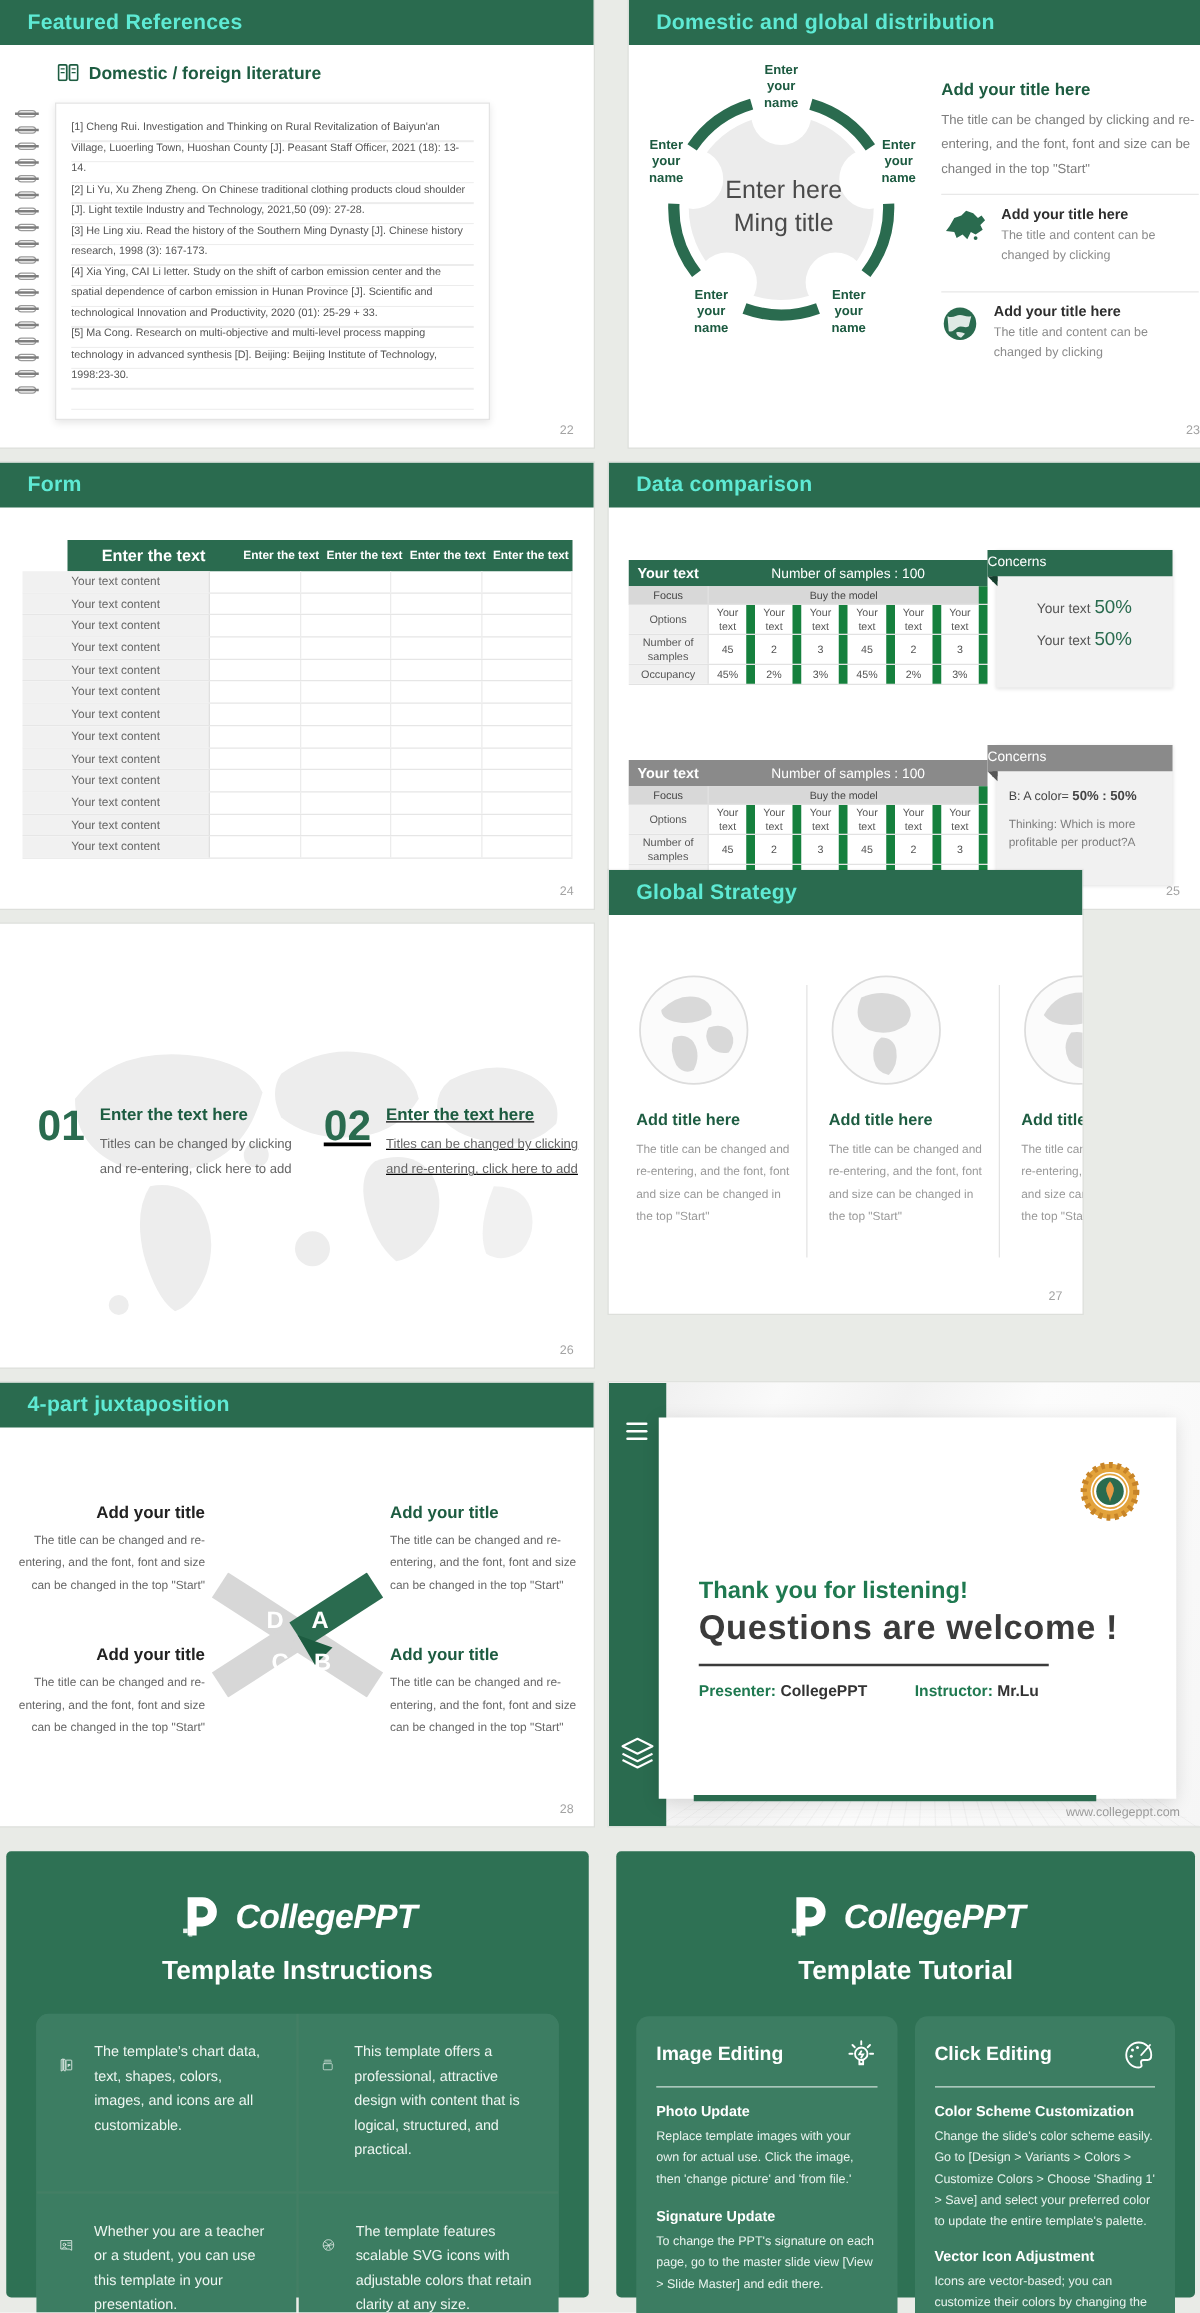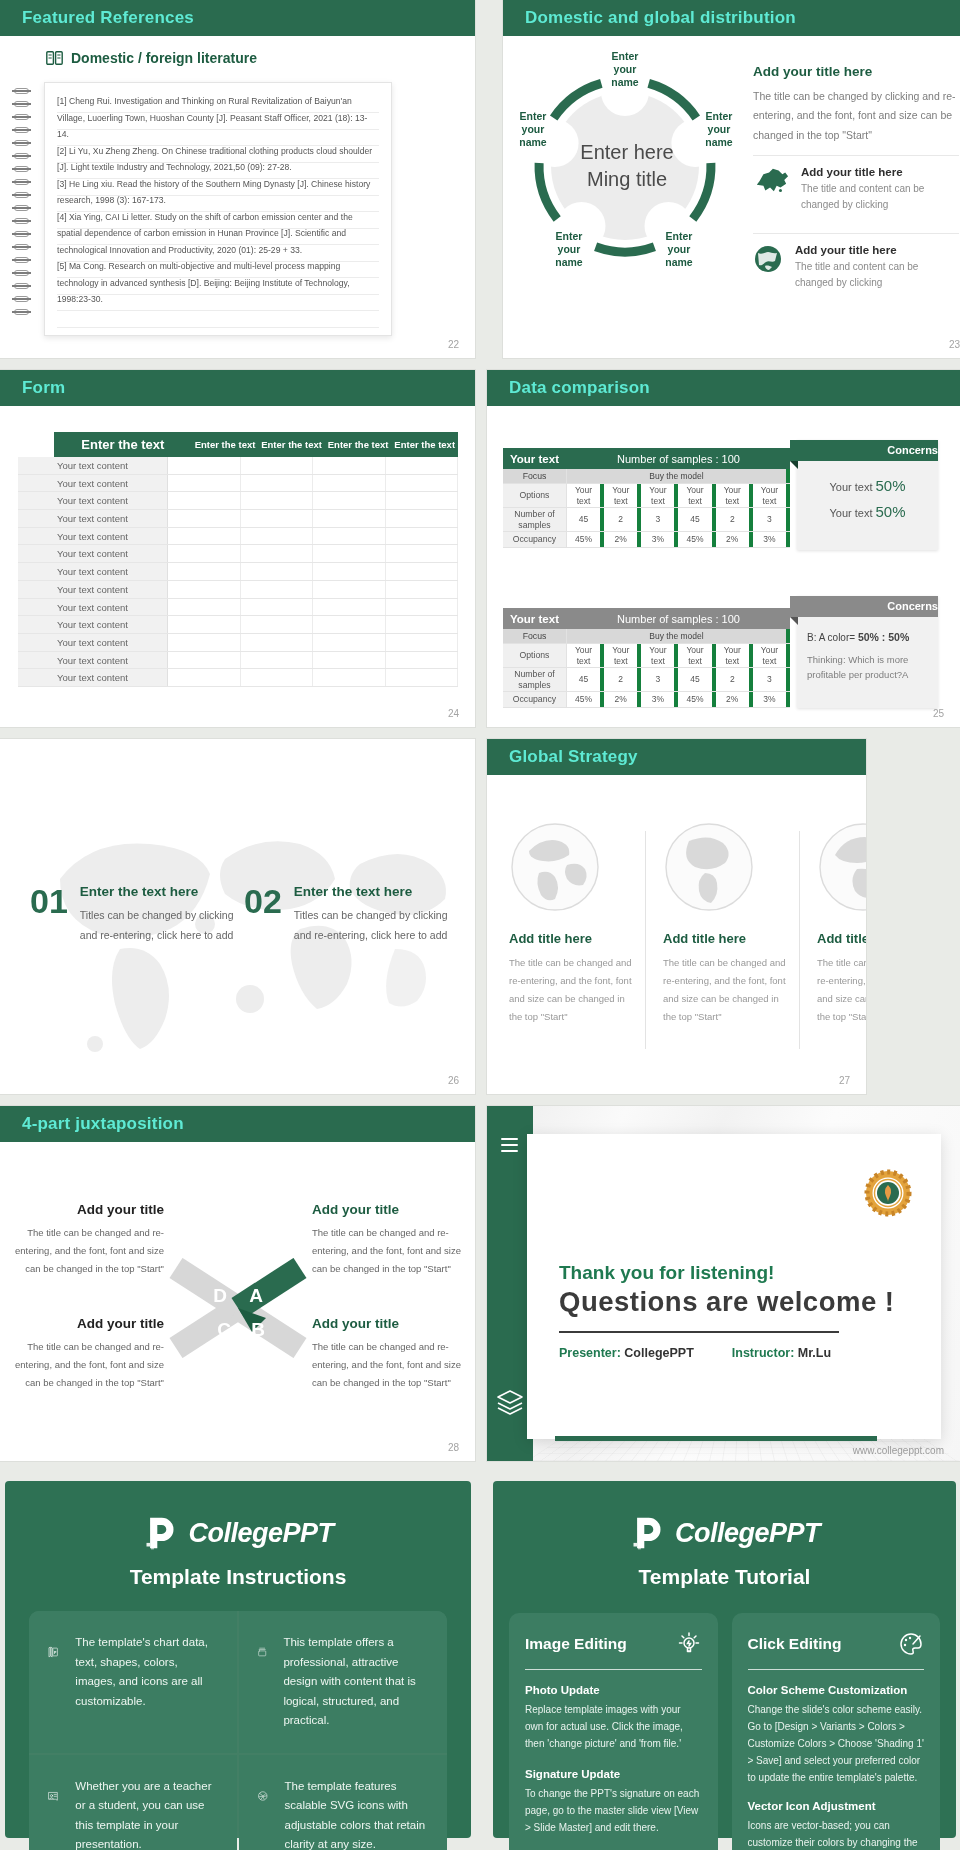--- a/index.html
+++ b/index.html
@@ -41,24 +41,24 @@
   .frow .c{width:72.5px;border-right:1px solid #ececec;}
   
   .dtable{position:absolute;width:287px;font-size:9px;color:#555;}
   .dt-h{display:flex;color:#fff;height:21px;align-items:center;font-weight:bold;}
   .dt-h .l{width:64px;padding-left:7px;font-size:11.5px;}
   .dt-h .r{width:223px;text-align:center;font-size:11px;font-weight:normal;}
   .dt-row{display:flex;border-bottom:1px solid #e2e2e2;background:#fff;}
   .dt-row.gray{background:#d8d8d8;color:#444;}
   .dt-row .lab{width:64px;display:flex;align-items:center;justify-content:center;text-align:center;background:#f0f0f0;border-right:1px solid #e2e2e2;font-size:8.7px;line-height:1.25;}
   .dt-row.gray .lab{background:#d8d8d8;}
-  .dt-row .cell{width:37.2px;display:flex;align-items:center;justify-content:center;text-align:center;border-right:4px solid #15803d;font-size:8.5px;line-height:1.2;}
+  .dt-row .cell{width:37.2px;display:flex;align-items:center;justify-content:center;text-align:center;border-right:7px solid #15803d;font-size:8.5px;line-height:1.2;}
   .h14{height:15px}.h24{height:24px}.h16{height:16px}
   .concern{position:absolute;width:141px;background:#f1f1f1;box-shadow:0 1px 3px rgba(0,0,0,.12);}
-  .con-rib{position:relative;margin-left:-7px;height:21px;color:#fff;font-weight:bold;font-size:11px;text-align:right;line-height:21px;}
+  .con-rib{position:relative;margin-left:-7px;height:21px;color:#fff;font-weight:normal;font-size:11px;text-align:left;line-height:21px;}
   .con-rib.green{background:var(--g);} .con-rib.grayrib{background:#8a8a8a;}
   .con-rib:after{content:"";position:absolute;left:0;top:21px;border:4px solid transparent;border-top-color:#163f2e;border-right-color:#163f2e;}
   .grayrib:after{border-top-color:#565656 !important;border-right-color:#565656 !important;}
   .con-line{text-align:center;font-size:11px;color:#555;margin-top:9px;}
   .con-line .pct{color:var(--g);font-size:15px;}
   .con2-1{font-size:10px;color:#444;padding:14px 10px 0 10px;}
   .con2-1 b{font-size:10.5px;}
   .con2-2{font-size:9.5px;color:#7e7e7e;line-height:1.6;padding:9px 10px 0 10px;}
   
   .num-item{position:absolute;display:flex;gap:12px;}
@@ -432,31 +432,31 @@
           <circle cx="95" cy="255" r="8"></circle>
       </g>
     </svg>
     <div class="num-item" style="left:30px;top:145px;">
       <div class="bignum">01</div>
       <div>
         <div class="nh">Enter the text here</div>
         <div class="nb">Titles can be changed by clicking and re-entering, click here to add</div>
       </div>
     </div>
-    <div class="num-item" style="left:244px;top:145px;">
+    <div class="num-item" style="left:259px;top:145px;text-decoration:underline;">
       <div class="bignum">02</div>
       <div>
         <div class="nh">Enter the text here</div>
         <div class="nb">Titles can be changed by clicking and re-entering, click here to add</div>
       </div>
     </div>
     <div class="pageno">26</div>
   </div>
 
-  <div class="slide" style="left:487px;top:739px;width:379px;height:355px;">
+  <div class="slide" style="left:487px;top:696px;width:379px;height:355px;">
     <div class="tbar">Global Strategy</div>
     <div class="vsep" style="left:158px;"></div>
     <div class="vsep" style="left:312px;"></div>
 
     <div class="gcol" style="left:22px;top:82px;">
       <svg width="92" height="92" viewBox="0 0 92 92">
         <circle cx="46" cy="46" r="43" fill="#fbfbfb" stroke="#dcdcdc" stroke-width="1.4"></circle>
         <g fill="#d9d9d9">
             <path d="M20 30 q14-14 30-10 q12 4 10 14 q-12 8-26 6 q-14-2-14-10z"></path>
             <path d="M30 52 q10-4 16 4 q6 10 0 22 q-8 4-14-4 q-6-12-2-22z"></path>

